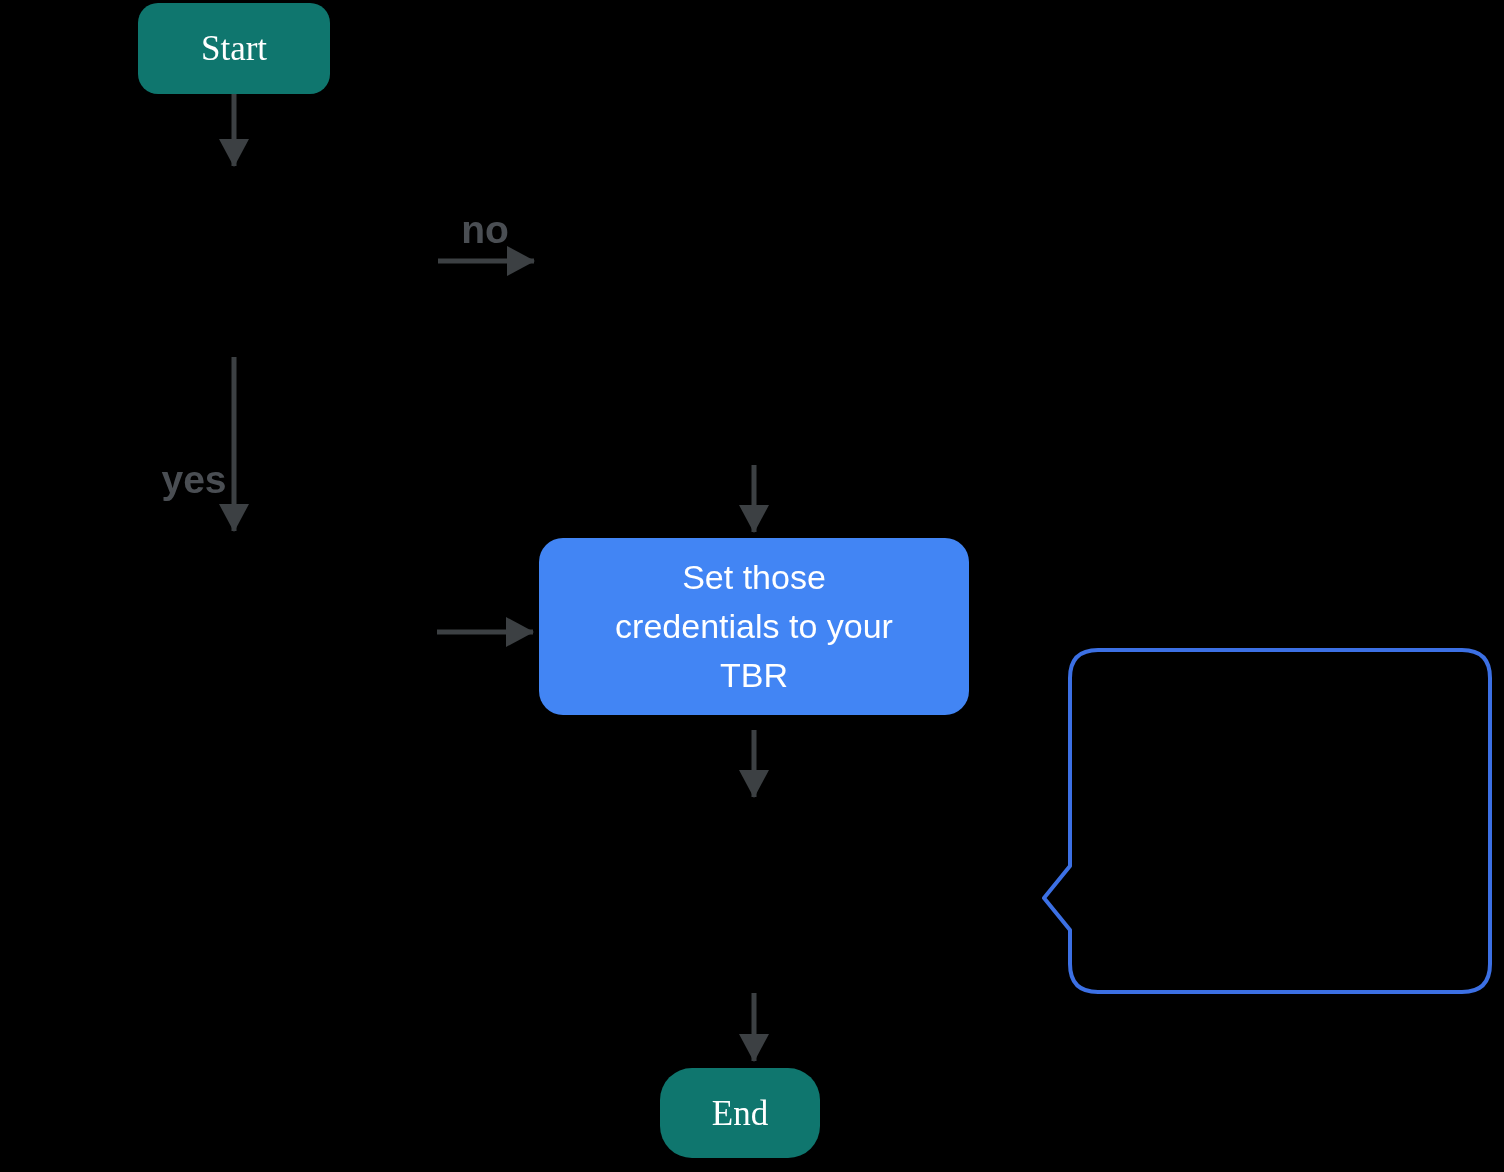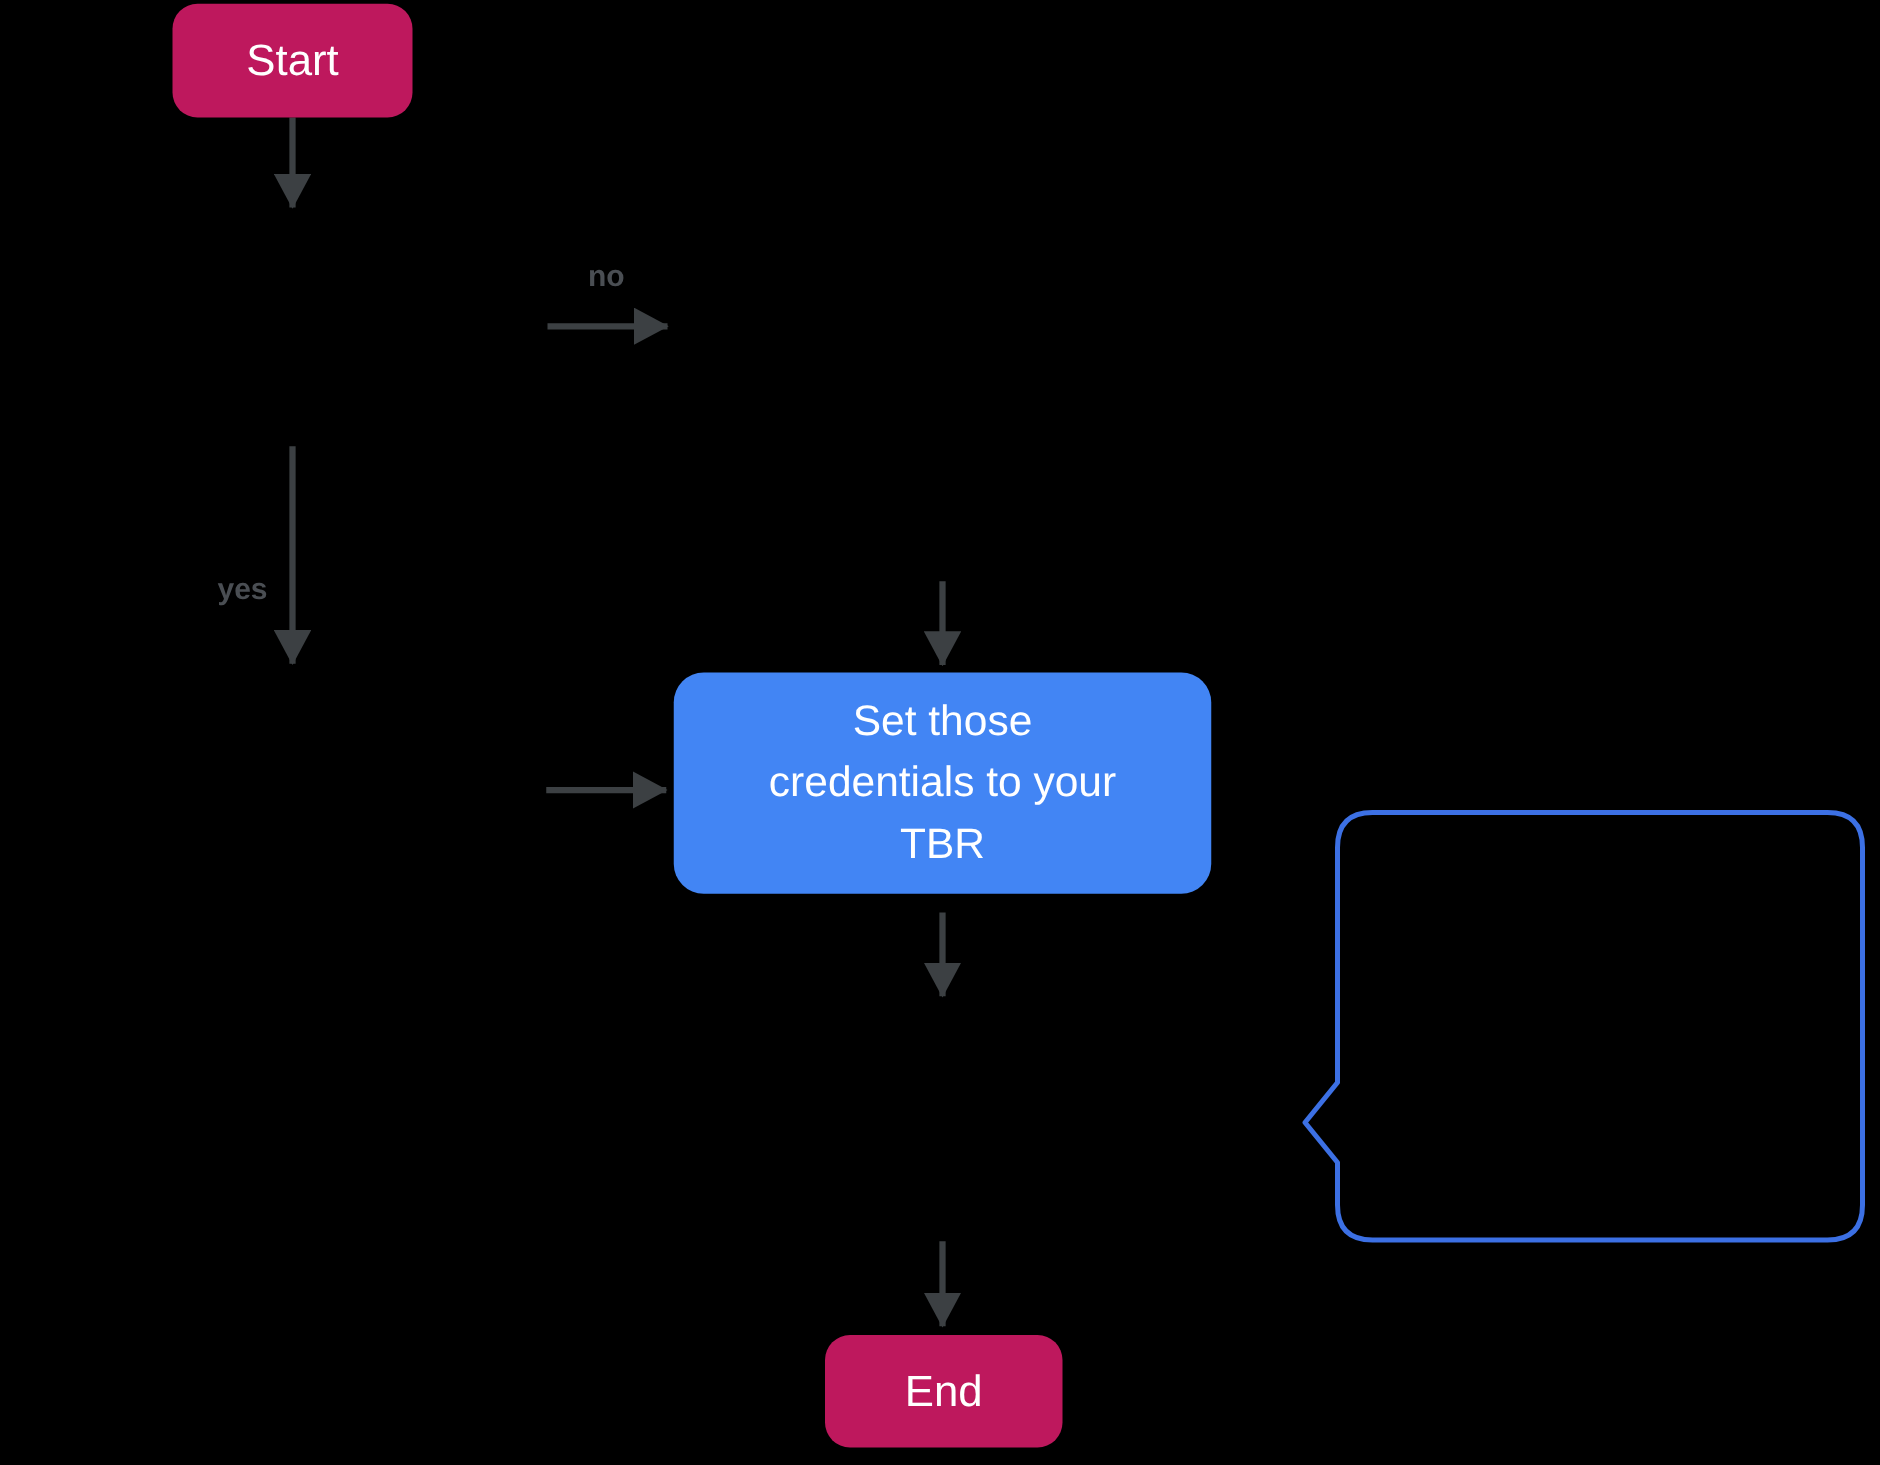--- a/index.html
+++ b/index.html
@@ -31,48 +31,49 @@
     box-sizing: border-box;
   }
   .node-text {
     white-space: pre-line;
     font-size: 34px;
     line-height: 49px;
     font-weight: 500;
     color: #ffffff;
   }
   .terminal {
-    background: #be185d;
+    background: #0f766e;
     border-radius: 20px;
+    font-family: Liberation Serif, serif;
   }
   .terminal .node-text {
     font-size: 35px;
     font-weight: 500;
   }
   .process {
     background: #4285f4;
     border-radius: 24px;
   }
   .decision {
     background: #4285f4;
     border-radius: 93px;
   }
   
   .n-start    { left: 138px; top: 3px;    width: 192px; height: 91px;  }
   .n-decision { left: 5px;   top: 171px;  width: 431px; height: 186px; }
   .n-useown   { left: 540px; top: 168px;  width: 430px; height: 297px; }
   .n-fetch    { left: 10px;  top: 540px;  width: 427px; height: 190px; }
   .n-set      { left: 539px; top: 538px;  width: 430px; height: 177px; }
   .n-register { left: 540px; top: 803px;  width: 428px; height: 190px; }
-  .n-end      { left: 660px; top: 1068px; width: 190px; height: 90px; border-radius: 20px; }
+  .n-end      { left: 660px; top: 1068px; width: 160px; height: 90px; border-radius: 32px; }
 
   .edge-label {
     position: absolute;
     color: #4a4e53;
-    font-size: 24px;
+    font-size: 39px;
     font-weight: 700;
     text-align: center;
   }
   .l-no  { left: 453px; top: 208px; width: 64px; }
   .l-yes { left: 160px; top: 458px; width: 68px; }
 
   .callout-text {
     position: absolute;
     left: 1090px;
     top: 650px;

